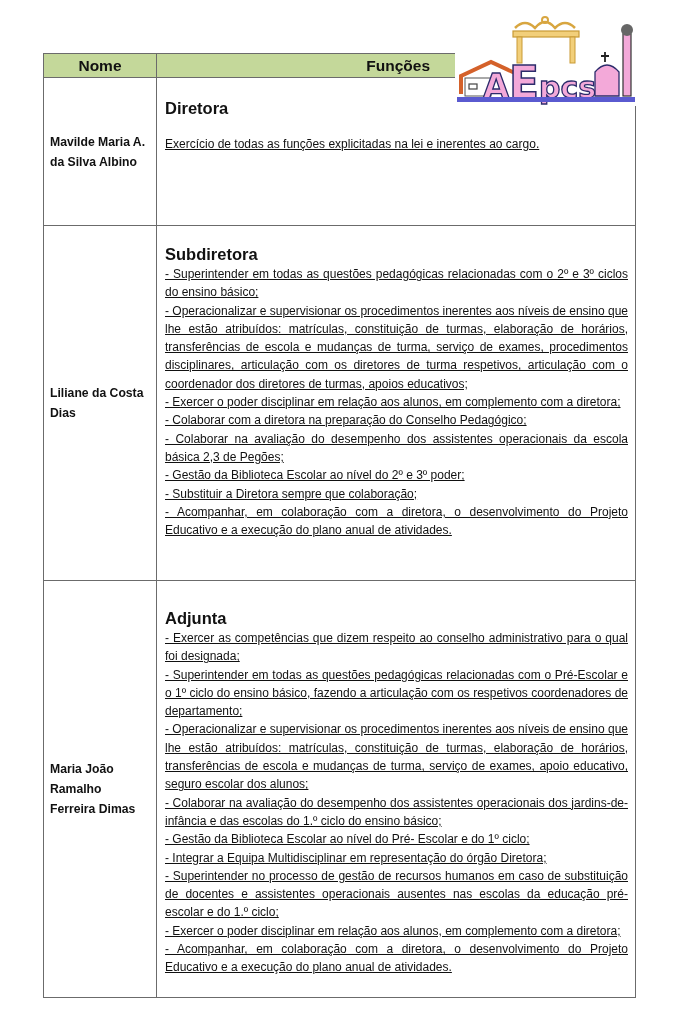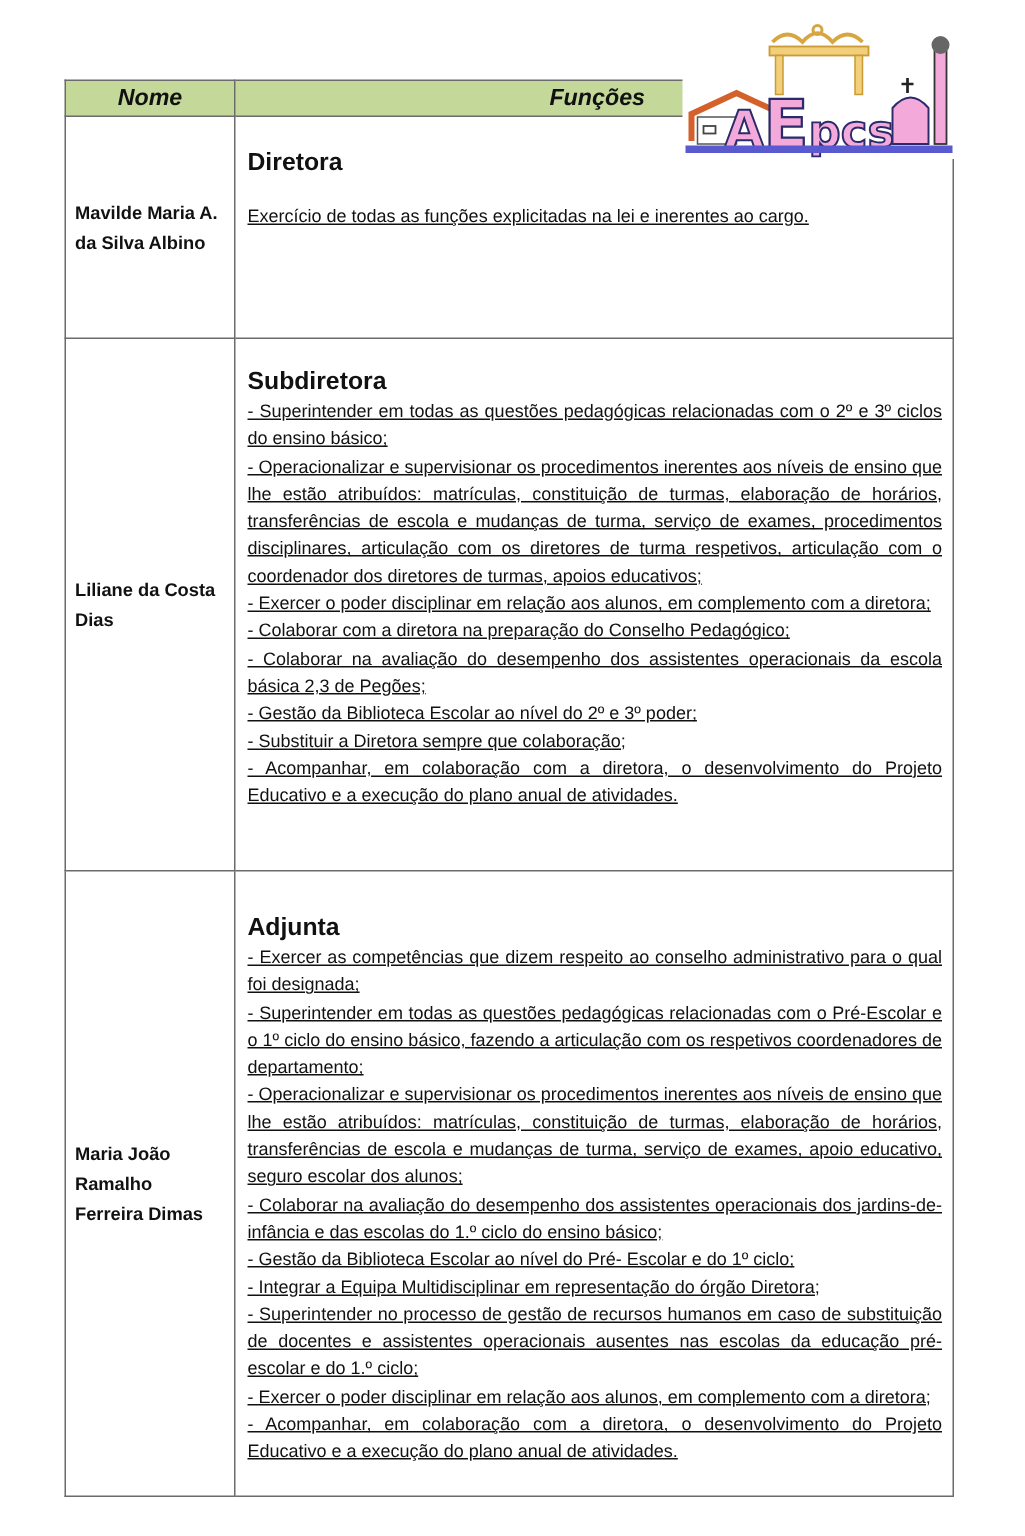--- a/index.html
+++ b/index.html
@@ -2,21 +2,21 @@
 <html><head>
   <meta charset="utf-8">
   <style>
     html, body { margin: 0; padding: 0; background: #ffffff; }
     body { width: 683px; height: 1024px; position: relative; overflow: hidden;
            font-family: "Liberation Sans", sans-serif; color: #111; }
     .tbl { position: absolute; left: 43px; top: 53px; width: 593px;
            border-collapse: collapse; table-layout: fixed; }
     .tbl td, .tbl th { border: 1.3px solid #6b6b6b; padding: 0; vertical-align: top; }
     .tbl th { background: #c4d89a; height: 23px; font-size: 15.5px; font-weight: bold;
-              vertical-align: middle; color: #111; font-style: italic; }
+              vertical-align: middle; color: #111; }
     .col-name { width: 113px; }
     .th-name { text-align: center; }
     .th-func { text-align: right; padding-right: 205px !important; }
     .name-cell { text-align: left; vertical-align: middle !important; font-weight: bold;
                  font-size: 12.2px; line-height: 20px; padding: 0 6px !important; }
     .func-cell { padding: 0 7px 0 8px !important; }
     .role { font-size: 16.5px; font-weight: bold; line-height: 22px; margin: 0; }
     .items { font-size: 12px; line-height: 18.3px; text-align: justify; margin: 0; text-decoration: underline; }
     .items div { margin: 0; }
     .row1 td { height: 147px; }

